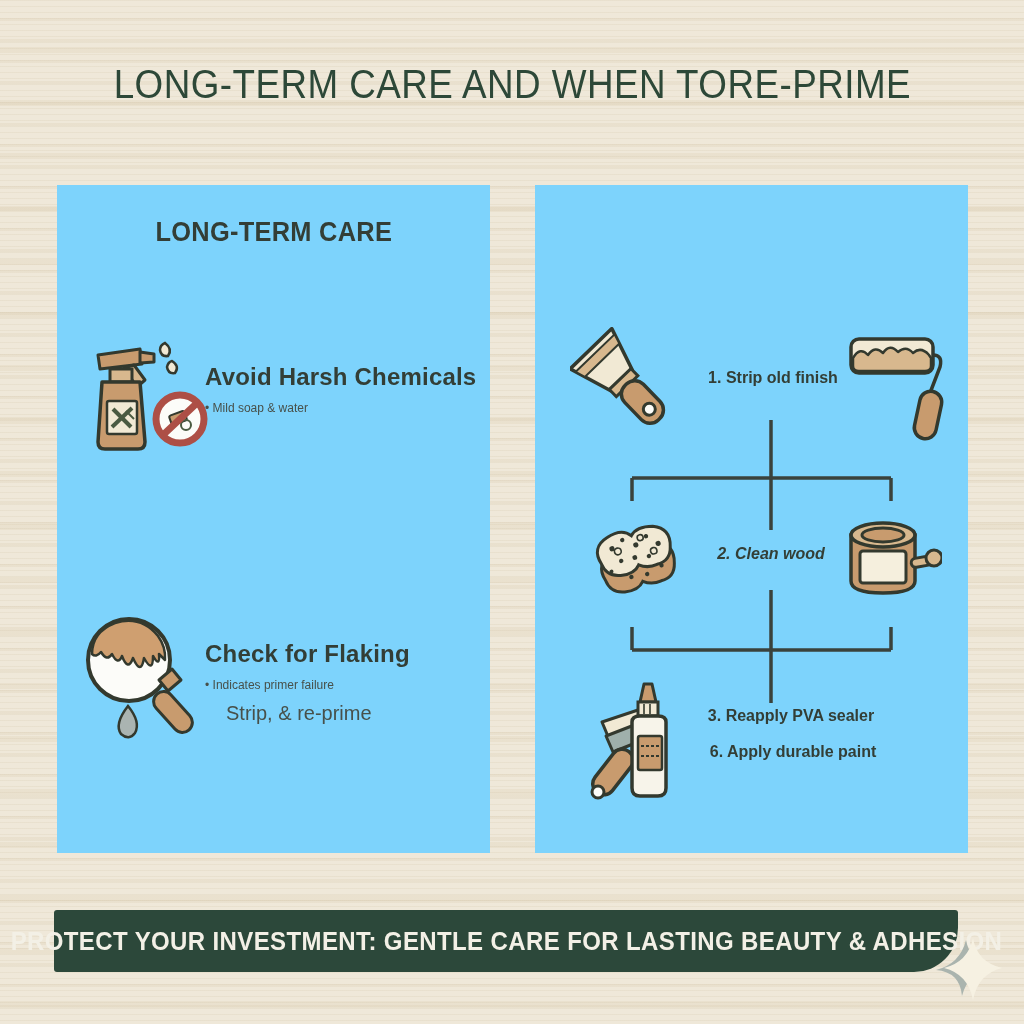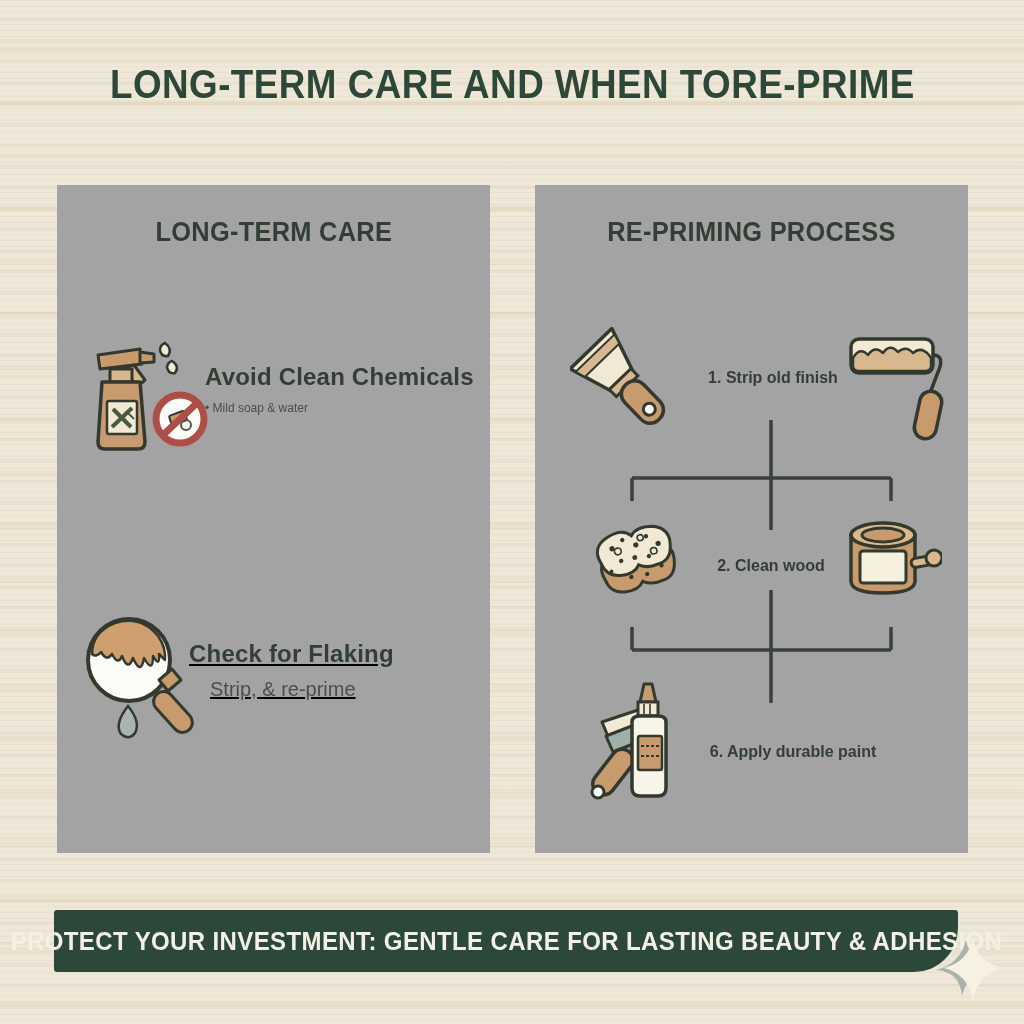--- a/index.html
+++ b/index.html
@@ -8,25 +8,25 @@
     font-family:"Liberation Sans", sans-serif;
     background-color:#efe8d9;
     background-image:
       repeating-linear-gradient(180deg, rgba(205,190,160,0.18) 0px, rgba(205,190,160,0.18) 1px, transparent 1px, transparent 6px),
       repeating-linear-gradient(180deg, transparent 0 18px, rgba(213,198,168,0.22) 18px 21px),
       repeating-linear-gradient(180deg, transparent 0 47px, rgba(222,209,182,0.30) 47px 53px);
   }
   .abs{position:absolute;}
   .title{
     left:0;right:0;top:62px;text-align:center;
-    color:#2d4838;font-size:40px;font-weight:700;letter-spacing:0.5px;
+    color:#2d4838;font-size:40px;font-weight:400;letter-spacing:0.5px;
   }
   .title span{display:inline-block;transform:scaleX(0.92);white-space:nowrap;}
   .panel{
-    background:#a3a3a3;width:433px;height:668px;top:185px;
+    background:#7dd3fc;width:433px;height:668px;top:185px;
   }
   .panel-heading{
     position:absolute;left:0;right:0;top:32px;text-align:center;
     color:#333e36;font-size:27px;font-weight:800;letter-spacing:0.3px;
   }
   .panel-heading span{display:inline-block;transform:scaleX(0.94);white-space:nowrap;}
   .item-heading{
     color:#333e36;font-size:24px;font-weight:800;letter-spacing:0.2px;white-space:nowrap;
   }
   .bullet-line{
@@ -84,50 +84,48 @@
       <line x1="31" y1="74" x2="49" y2="92" stroke="#4a5a41" stroke-width="4"></line>
       <line x1="44" y1="76" x2="52" y2="84" stroke="#4a5a41" stroke-width="2"></line>
 
       <circle cx="98" cy="84" r="24" fill="#fcfcf9" stroke="#ad4f46" stroke-width="7"></circle>
       <rect x="88" y="78" width="16" height="10" rx="2" transform="rotate(-20 96 83)" fill="#c89b6e" stroke="#33392e" stroke-width="2"></rect>
       <circle cx="104" cy="90" r="5" fill="none" stroke="#4a5a41" stroke-width="2"></circle>
       <line x1="81" y1="100" x2="115" y2="68" stroke="#ad4f46" stroke-width="7"></line>
     </svg>
   </div>
   <div class="abs" style="left:148px;top:178px;">
-    <div class="item-heading">Avoid Clean Chemicals</div>
+    <div class="item-heading">Avoid Harsh Chemicals</div>
     <div class="bullet-line">Mild soap &amp; water</div>
   </div>
 
   <div class="abs" style="left:22px;top:425px;">
     <svg width="115" height="135" viewBox="0 0 115 135">
 
       <circle cx="50" cy="50" r="41" fill="#fcfcf9" stroke="#33392e" stroke-width="4"></circle>
 
       <path d="M13,44 Q13,22 36,13 Q62,5 79,26 Q87,37 86,50 L80,44
                Q81,58 74,46 Q74,64 65,48 Q62,66 54,48 Q49,62 43,46
                Q39,56 33,44 Q28,52 22,42 Q17,48 13,44 Z" fill="#cf9f70" stroke="#33392e" stroke-width="2.5" stroke-linejoin="round"></path>
 
       <polygon points="80,70 93,59 102,70 89,81" fill="#c89b6e" stroke="#33392e" stroke-width="3" stroke-linejoin="round"></polygon>
 
       <rect x="84" y="78" width="20" height="48" rx="10" transform="rotate(-42 94 102)" fill="#c89b6e" stroke="#33392e" stroke-width="3"></rect>
 
       <path d="M49,96 Q62,112 56,123 Q50,131 42,124 Q35,114 49,96 Z" fill="#aab4b1" stroke="#33392e" stroke-width="2.5"></path>
     </svg>
   </div>
-  <div class="abs" style="left:132px;top:455px;text-decoration:underline;">
+  <div class="abs" style="left:148px;top:455px;">
     <div class="item-heading">Check for Flaking</div>
+    <div class="bullet-line">Indicates primer failure</div>
     <div class="cont-line">Strip, &amp; re-prime</div>
   </div>
 </div>
 
 <div class="abs panel" style="left:535px;">
-  <div class="panel-heading">
-    <span>RE-PRIMING PROCESS</span>
-  </div>
 
   <svg class="abs" style="left:0;top:0;" width="433" height="668" viewBox="0 0 433 668">
     <g stroke="#3a423c" stroke-width="3.5" fill="none">
       <path d="M236,235 V345"></path>
       <path d="M97,293 H356"></path>
       <path d="M97,293 V316"></path>
       <path d="M356,293 V316"></path>
       <path d="M236,405 V518"></path>
       <path d="M97,442 V465"></path>
       <path d="M356,442 V465"></path>
@@ -175,21 +173,21 @@
           <circle cx="40" cy="62" r="2.2"></circle>
             <circle cx="56" cy="63" r="2.2"></circle>
             <circle cx="72" cy="58" r="2.2"></circle>
         </g>
         <circle cx="33" cy="34" r="3.4" fill="none" stroke="#33392e" stroke-width="1.6"></circle>
         <circle cx="58" cy="26" r="3.0" fill="none" stroke="#33392e" stroke-width="1.6"></circle>
         <circle cx="68" cy="42" r="3.2" fill="none" stroke="#33392e" stroke-width="1.6"></circle>
       </g>
     </svg>
   </div>
-  <div class="abs step-label" style="left:236px;top:372px;">2. Clean wood</div>
+  <div class="abs step-label" style="left:236px;top:360px;font-style:italic;">2. Clean wood</div>
   <div class="abs" style="left:302px;top:322px;">
     <svg width="105" height="95" viewBox="0 0 105 95">
       <path d="M14,28 L78,28 L78,74 Q78,86 46,86 Q14,86 14,74 Z" fill="#c89b6e" stroke="#33392e" stroke-width="3.5"></path>
       <ellipse cx="46" cy="28" rx="32" ry="12" fill="#d8b88e" stroke="#33392e" stroke-width="3.5"></ellipse>
       <ellipse cx="46" cy="28" rx="21" ry="7" fill="#c89b6e" stroke="#33392e" stroke-width="3"></ellipse>
       <rect x="23" y="44" width="46" height="32" rx="3" fill="#f5efdd" stroke="#33392e" stroke-width="3"></rect>
       <rect x="74" y="50" width="24" height="9" rx="4.5" transform="rotate(-10 86 54)" fill="#d8b88e" stroke="#33392e" stroke-width="3"></rect>
       <circle cx="97" cy="51" r="8" fill="#d8b88e" stroke="#33392e" stroke-width="3"></circle>
     </svg>
   </div>
@@ -209,20 +207,21 @@
       <line x1="64" y1="24" x2="64" y2="34" stroke="#33392e" stroke-width="1.6"></line>
       <line x1="70" y1="24" x2="70" y2="34" stroke="#33392e" stroke-width="1.6"></line>
       <path d="M52,42 Q52,36 60,36 L78,36 Q86,36 86,42 L86,108 Q86,116 78,116 L60,116 Q52,116 52,108 Z" fill="#f7f4ea" stroke="#33392e" stroke-width="3.5"></path>
       <rect x="58" y="56" width="24" height="34" rx="2" fill="#c89b6e" stroke="#33392e" stroke-width="2.5"></rect>
       <g stroke="#33392e" stroke-width="2" stroke-dasharray="3,2">
         <line x1="61" y1="66" x2="79" y2="66"></line>
         <line x1="61" y1="76" x2="79" y2="76"></line>
       </g>
     </svg>
   </div>
+  <div class="abs step-label" style="left:256px;top:522px;">3. Reapply PVA sealer</div>
   <div class="abs step-label" style="left:258px;top:558px;">6. Apply durable paint</div>
 </div>
 
 <div class="abs banner">
   <div class="banner-text">PROTECT YOUR INVESTMENT: GENTLE CARE FOR LASTING BEAUTY &amp; ADHESION</div>
 </div>
 
 <div class="abs" style="left:930px;top:932px;">
   <svg width="80" height="80" viewBox="0 0 80 80">
     <path d="M36,8 Q40,30 62,36 Q38,40 32,64 Q30,40 6,38 Q30,32 36,8 Z" fill="#aab4ae"></path>

